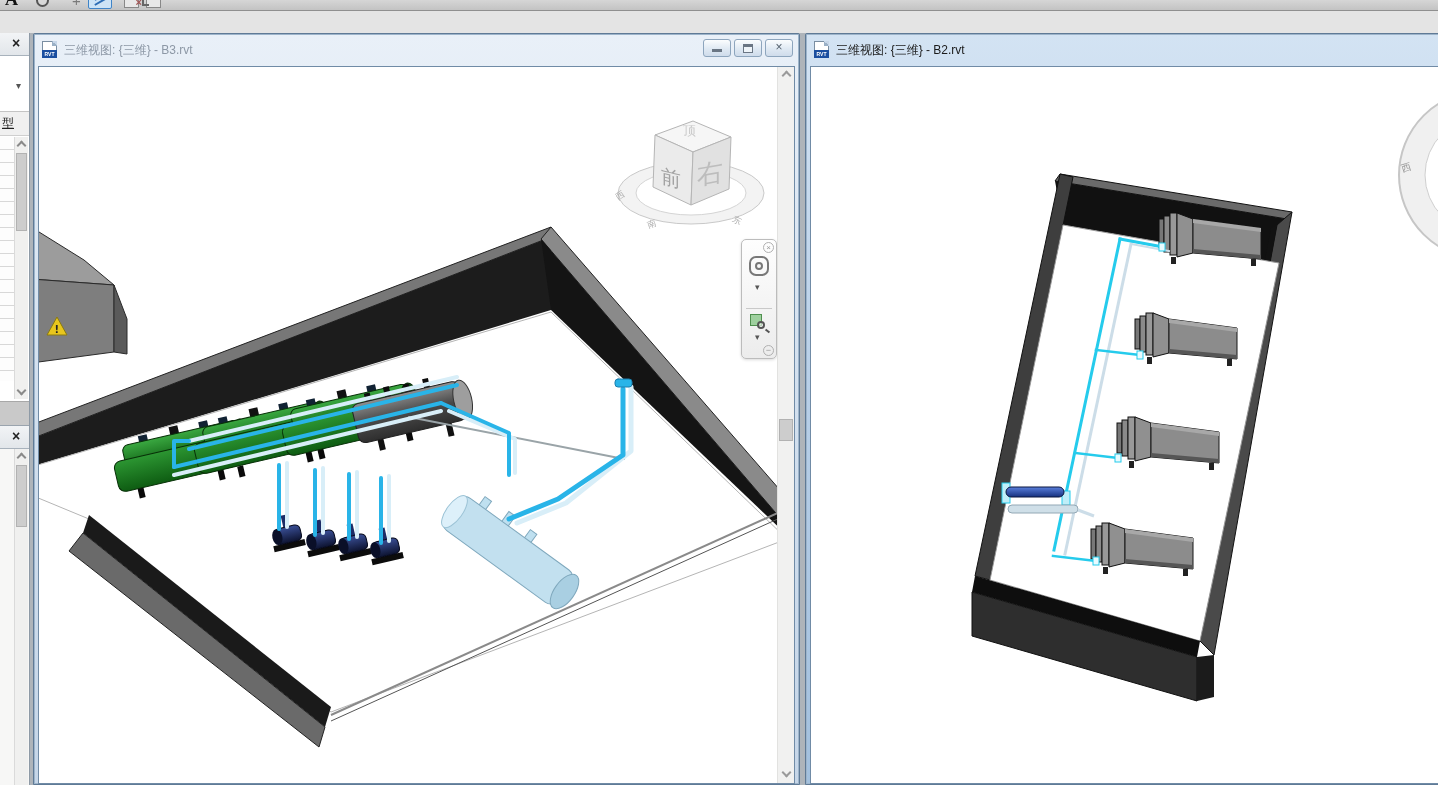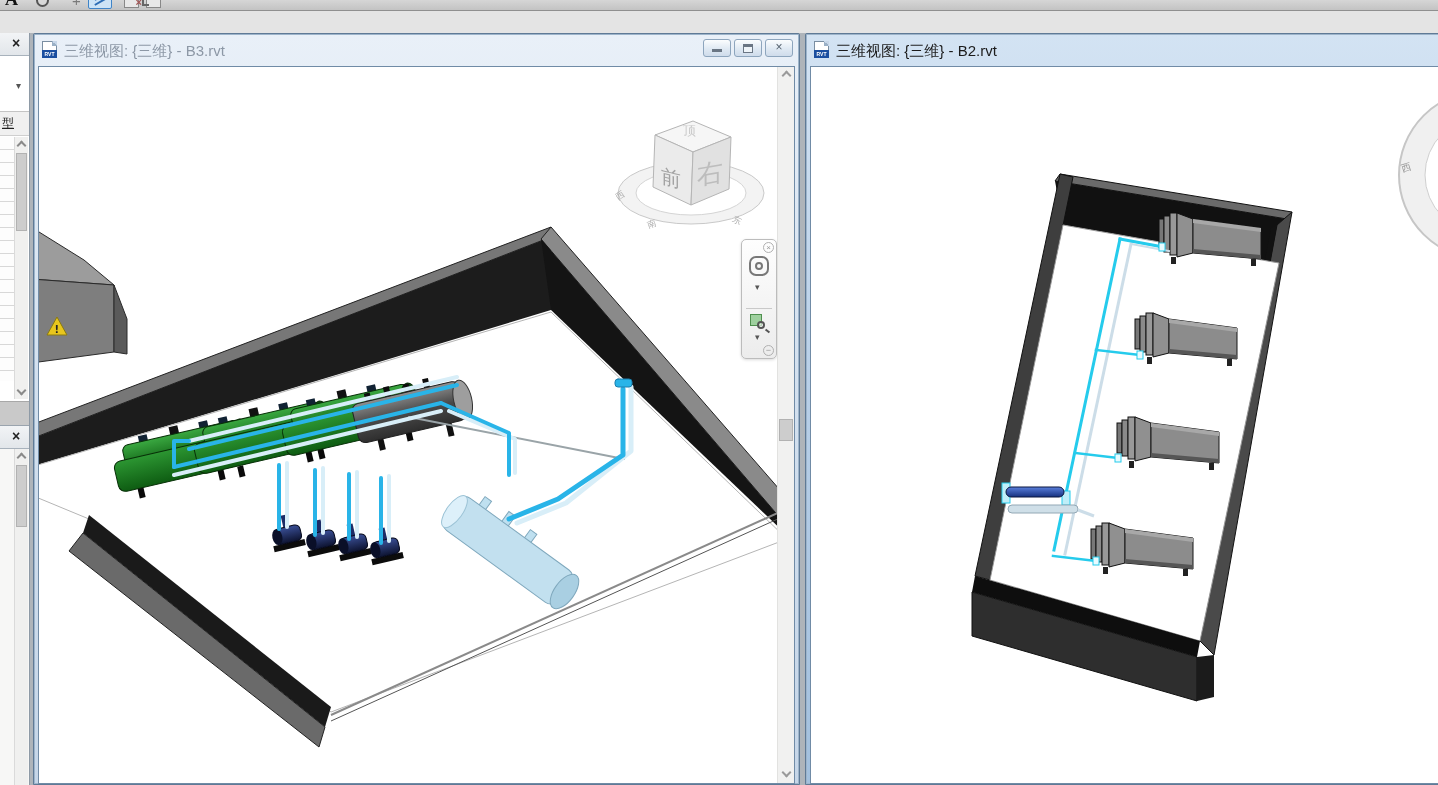--- a/index.html
+++ b/index.html
@@ -50,21 +50,21 @@
      background:linear-gradient(180deg,#e9f0f8,#d4e1ef 45%,#c6d6e8); }
   .win-right { left:805px; top:33px; width:640px; height:752px;
      background:linear-gradient(180deg,#d3e3f3,#b9d0e8 45%,#a2c0de); }
   .titlebar { position:relative; height:30px; padding:6px 4px 0 8px; }
   .rvt-icon { position:absolute; left:8px; top:7px; width:15px; height:17px; background:#fff;
     border:1px solid #7a8ea2; }
   .rvt-icon .fold { position:absolute; right:-1px; top:-1px; width:5px; height:5px;
     background:linear-gradient(225deg,#c6d6e8 50%,#9ab0c6 50%); }
   .rvt-icon .band { position:absolute; left:-1px; right:-1px; bottom:-1px; height:8px; background:#1b4fa0;
     color:#fff; font-size:5px; font-weight:bold; text-align:center; line-height:8px; letter-spacing:0; }
-  .title-text { position:absolute; left:30px; top:8px; font-size:15px; white-space:nowrap; }
+  .title-text { position:absolute; left:30px; top:8px; font-size:12px; white-space:nowrap; }
   .win-left  .title-text { color:#8d98a6; }
   .win-right .title-text { color:#1b1b1b; }
   .win-buttons { position:absolute; right:6px; top:5px; display:flex; gap:3px; }
   .wbtn { width:28px; height:18px; border:1px solid #8da5bd; border-radius:3px;
     background:linear-gradient(#fbfdfe,#dfe9f3 55%,#cfdceb); position:relative;
     color:#55626f; font-size:12px; text-align:center; line-height:15px; }
   .wbtn .min-glyph { position:absolute; left:8px; bottom:4px; width:10px; height:3px; background:#6a7684; }
   .wbtn .res-glyph { position:absolute; left:8px; top:4px; width:10px; height:9px;
     border:1px solid #6a7684; border-top:3px solid #6a7684; background:#eef4f9; }
 

